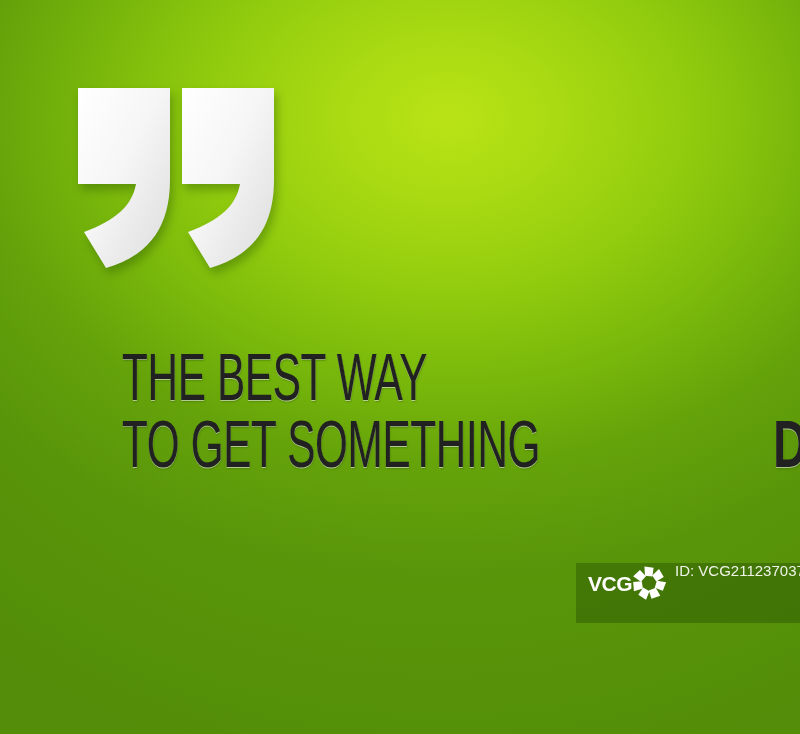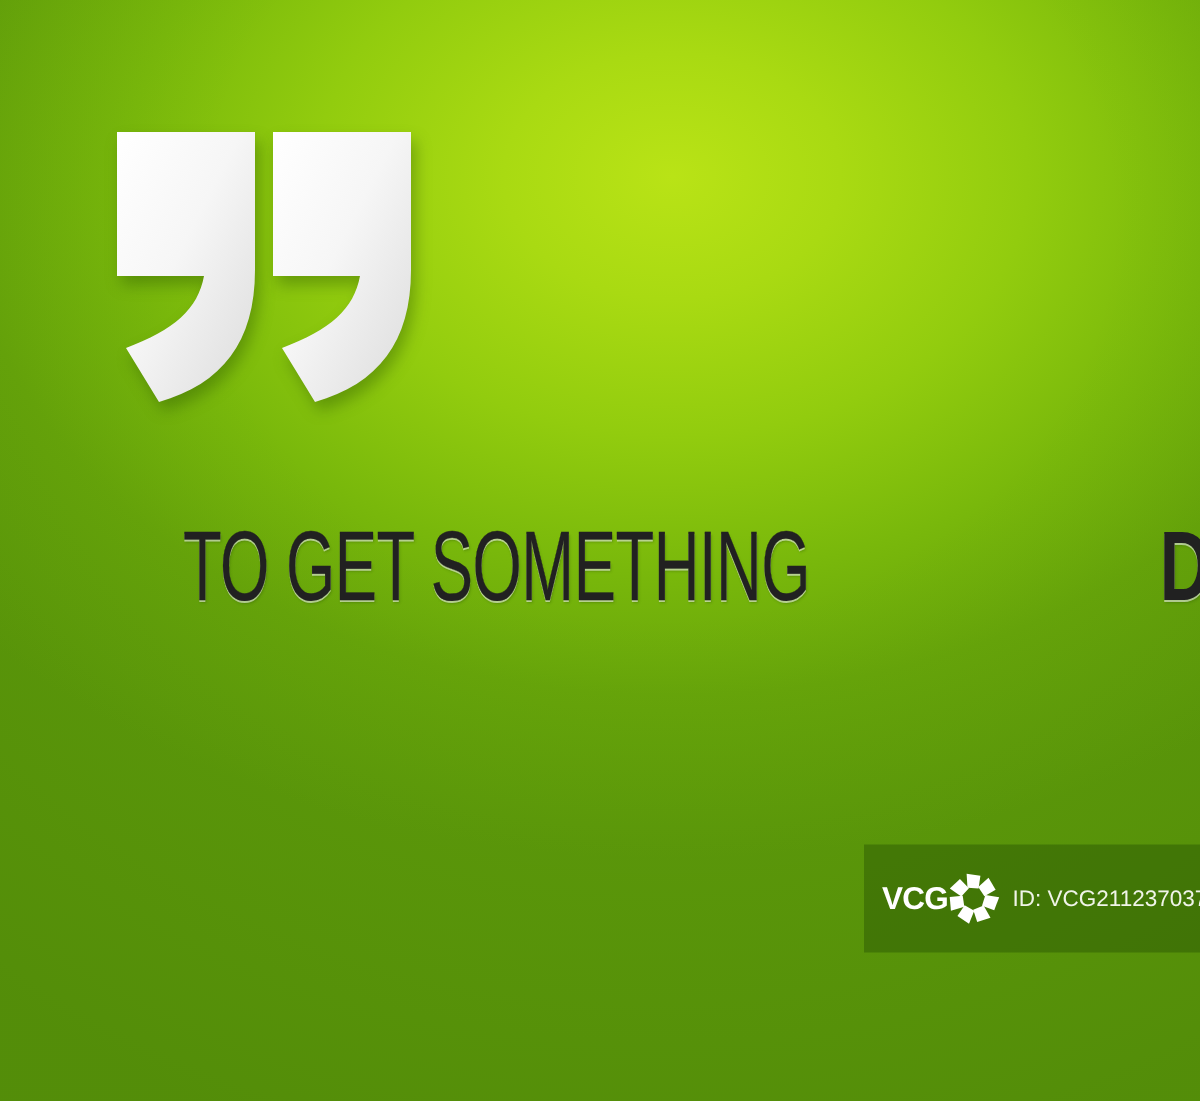--- a/index.html
+++ b/index.html
@@ -91,24 +91,24 @@
     display: inline-block;
   }
   .quote-line .thin + .bold { margin-left: -2px; }
 
   
   #watermark {
     position: absolute;
     left: 576px;
     top: 563px;
     width: 224px;
-    height: 72px;
+    height: 60px;
     background: rgba(18,52,0,0.30);
     display: flex;
-    align-items: center;
+    align-items: flex-start;
     padding-left: 12px;
     box-sizing: border-box;
   }
   #vcg-logo {
     display: flex;
     align-items: center;
     flex: none;
   }
   #vcg-wordmark {
     font-family: "Liberation Sans", sans-serif;
@@ -168,20 +168,23 @@
           </linearGradient>
         </defs>
         <path d="M0,0 L92,0 L92,92 C92,140 70,168 28,180 L6,144 C38,132 54,118 58,96 L0,96 Z" fill="url(#qgrad2)"></path>
       </svg>
     </div>
 
   </div>
 
   <div id="quote-text">
 
+    <div class="quote-line">
+      <span class="thin">THE BEST WAY</span><span class="bold"></span>
+    </div>
 
     <div class="quote-line">
       <span class="thin">TO GET SOMETHING </span><span class="bold">DONE</span>
     </div>
 
 
   </div>
 
   <div id="watermark">
 

